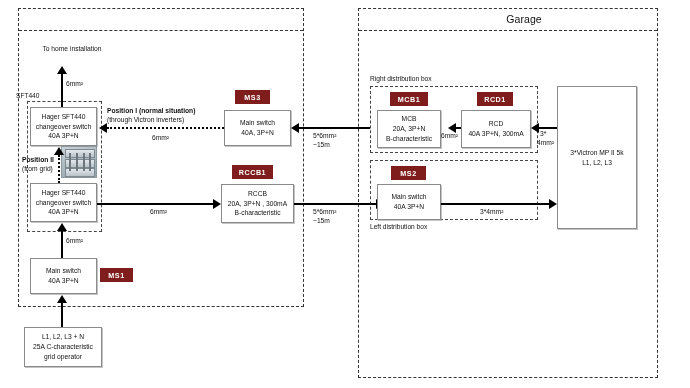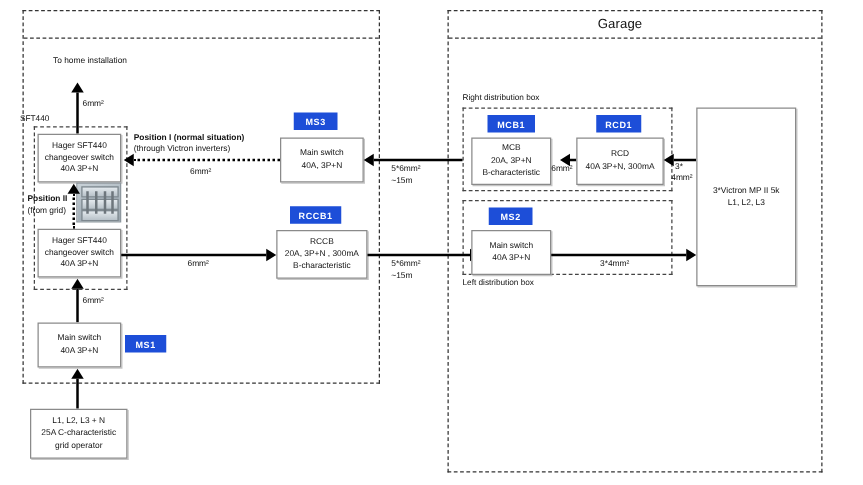--- a/index.html
+++ b/index.html
@@ -58,21 +58,21 @@
     text-align:center;
     font-size:6.7px;
     line-height:1.45;
     color:#111;
     box-shadow:1px 1px 0 rgba(150,150,150,.55);
   }
   .devbox span{display:block;white-space:nowrap;}
   
   .tag{
     position:absolute;
-    background:#1d4ed8;
+    background:#7f1d1d;
     color:#fff;
     font-size:7.2px;
     font-weight:bold;
     letter-spacing:.5px;
     display:flex;
     align-items:center;
     justify-content:center;
     box-sizing:border-box;
   }
   
@@ -149,21 +149,21 @@
 </head>
 <body>
 
 <div id="canvas">
 
   <div class="zone" style="left:18px;top:8px;width:286px;height:299px;"></div>
   <div class="zone-underline" style="left:19px;top:30px;width:284px;"></div>
 
   <div class="zone" style="left:358px;top:8px;width:300px;height:370px;"></div>
   <div class="zone-underline" style="left:359px;top:30px;width:298px;"></div>
-  <div class="zone-title" style="left:346px;top:13px;width:300px;">Garage</div>
+  <div class="zone-title" style="left:374px;top:13px;width:300px;">Garage</div>
 
   <div class="subzone" style="left:27px;top:101px;width:75px;height:131px;"></div>
   <div class="subzone-label" style="left:16px;top:92px;">SFT440</div>
 
   <div class="subzone" style="left:370px;top:86px;width:168px;height:67px;"></div>
   <div class="subzone-label" style="left:370px;top:75px;">Right distribution box</div>
 
   <div class="subzone" style="left:370px;top:160px;width:168px;height:60px;"></div>
   <div class="subzone-label" style="left:370px;top:223px;">Left distribution box</div>
 

